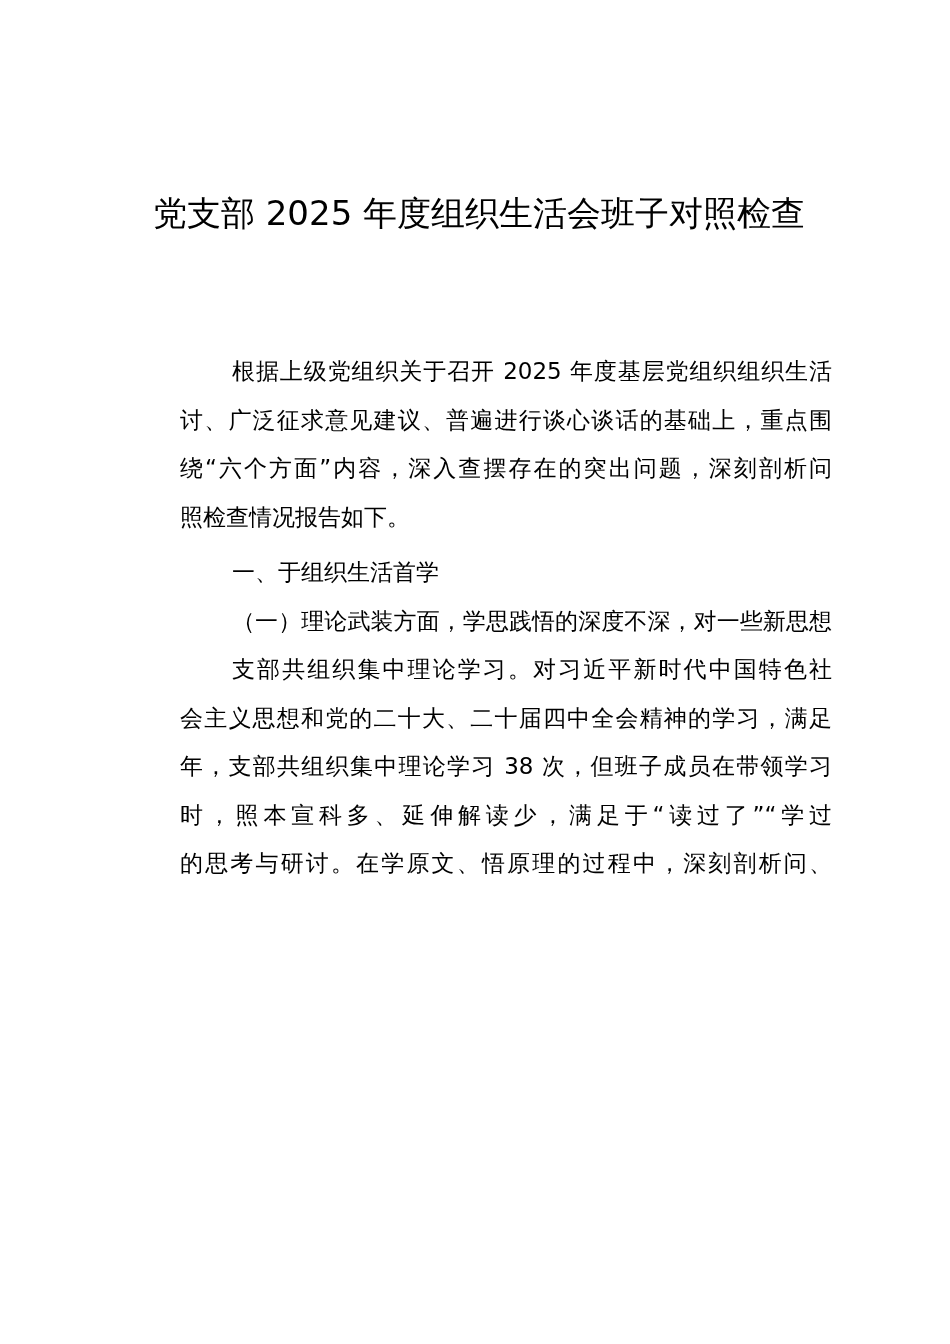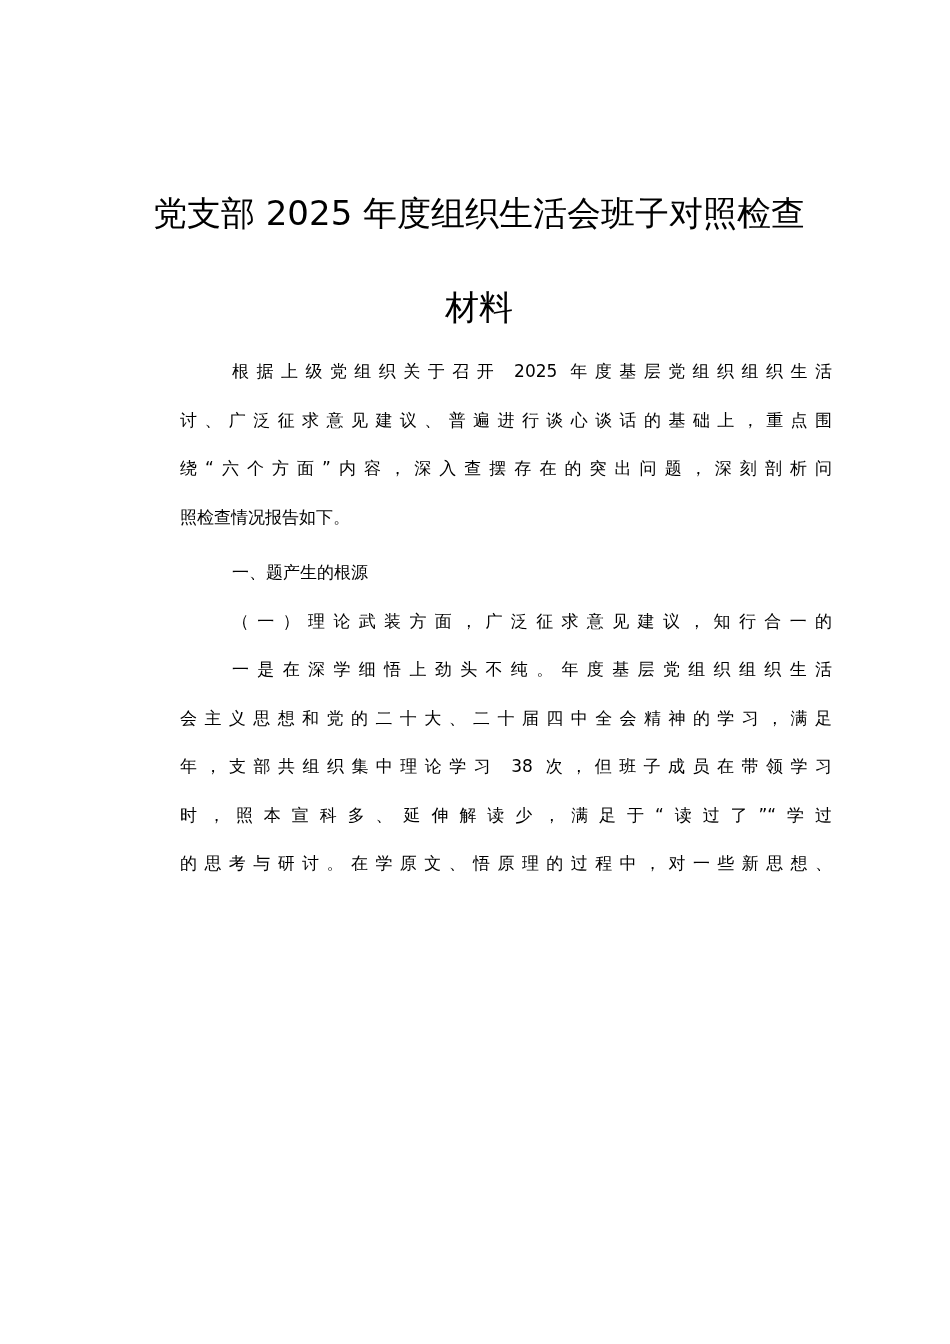--- a/index.html
+++ b/index.html
@@ -34,21 +34,21 @@
       line-height: 94px;
       letter-spacing: 0px;
       margin: 0;
       font-weight: normal;
     }
     .body {
       position: absolute;
       left: 128px;
       width: 704px;
       top: 331px;
-      font-size: 17px;
+      font-size: 23px;
       line-height: 48.5px;
     }
     .para {
       margin: 0;
       text-indent: 52px;
       text-align: justify;
       text-align-last: left;
       word-break: break-all;
     }
     .para.heading {
@@ -67,42 +67,41 @@
       padding-left: 52px;
     }
   </style>
 </head>
 <body>
 
 <div class="page">
 
   <h1 class="title">
     <span class="line-c" style="display:block">党支部 2025 年度组织生活会班子对照检查</span>
-    <span class="line-c" style="display:block">材料</span>
   </h1>
 
   <div class="body">
 
     <div class="para">
       <span class="line indent">根据上级党组织关于召开 2025 年度基层党组织组织生活</span>
       <span class="line">讨、广泛征求意见建议、普遍进行谈心谈话的基础上，重点围</span>
       <span class="line">绕“六个方面”内容，深入查摆存在的突出问题，深刻剖析问</span>
       <span class="line last">照检查情况报告如下。</span>
     </div>
 
     <div class="para heading">
-      <span class="line indent last">一、题产生的根源</span>
+      <span class="line indent last">一、于组织生活首学</span>
     </div>
 
     <div class="para">
-      <span class="line indent">（一）理论武装方面，广泛征求意见建议，知行合一的</span>
+      <span class="line indent">（一）理论武装方面，学思践悟的深度不深，对一些新思想</span>
     </div>
 
     <div class="para">
-      <span class="line indent">一是在深学细悟上劲头不纯。年度基层党组织组织生活</span>
+      <span class="line indent">支部共组织集中理论学习。对习近平新时代中国特色社</span>
       <span class="line">会主义思想和党的二十大、二十届四中全会精神的学习，满足</span>
       <span class="line">年，支部共组织集中理论学习 38 次，但班子成员在带领学习</span>
       <span class="line">时，照本宣科多、延伸解读少，满足于“读过了”“学过</span>
-      <span class="line">的思考与研讨。在学原文、悟原理的过程中，对一些新思想、</span>
+      <span class="line">的思考与研讨。在学原文、悟原理的过程中，深刻剖析问、</span>
     </div>
 
   </div>
 </div>
 
 </body></html>

